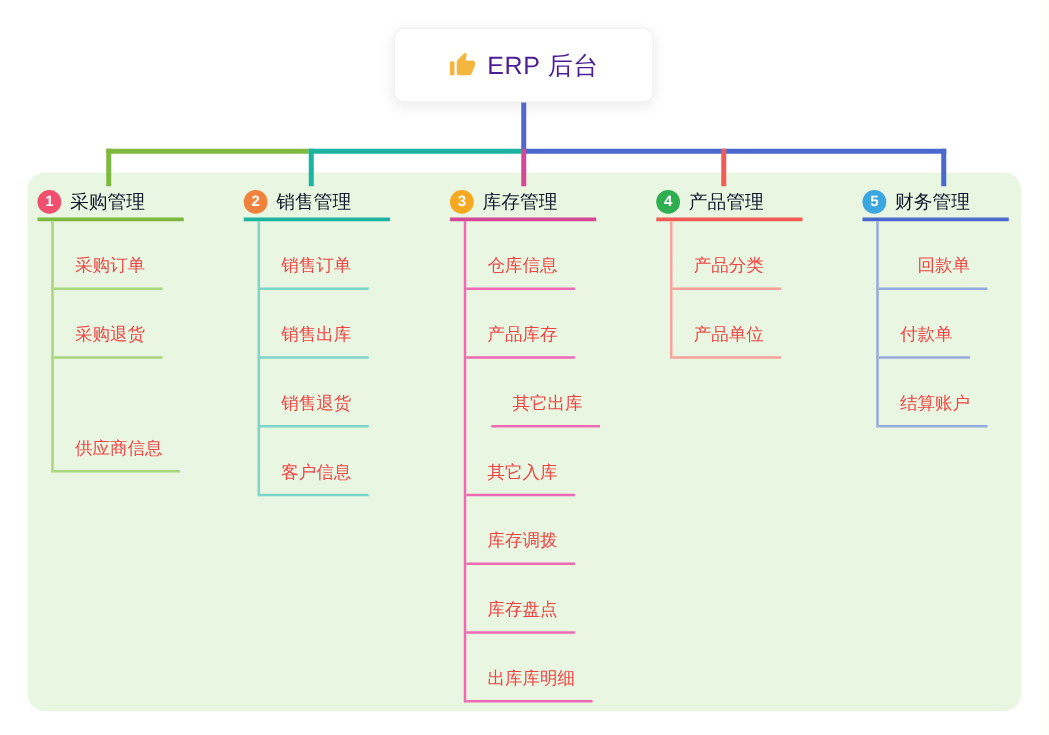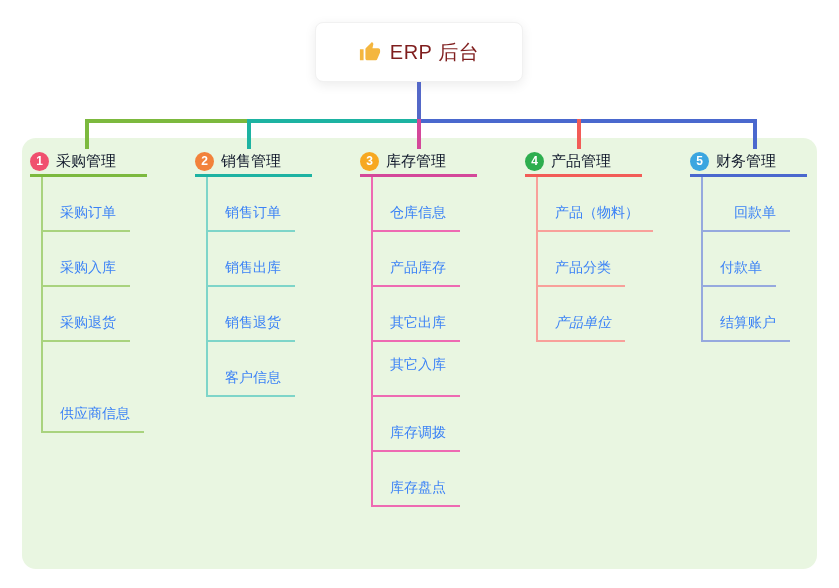--- a/index.html
+++ b/index.html
@@ -33,35 +33,35 @@
     width:19px;height:19px;border-radius:50%;flex:0 0 19px;
     display:flex;align-items:center;justify-content:center;
     color:#fff;font-size:12px;font-weight:bold;
   }
   .branch-label{font-size:15px;color:#0f172a;white-space:nowrap;}
   .children{margin-left:11px;border-left:2px solid;width:max-content;}
   .child{
     height:55px;box-sizing:border-box;width:max-content;
     display:flex;align-items:flex-end;
     padding:0 14px 8px 17px;border-bottom:2px solid;
-    font-size:14px;color:#3b82f6;white-space:nowrap;
+    font-size:14px;color:#ef4444;white-space:nowrap;
   }
 </style>
 </head>
 <body style="background: rgb(255, 255, 255);">
 
 <div class="stage">
 
   <div class="panel" style="background: rgb(233, 246, 225);"></div>
 
   <div class="root-card">
     <svg class="thumb-icon" viewBox="0 0 24 24" aria-hidden="true">
       <path d="M1 21h4V9H1v12zm22-11c0-1.1-.9-2-2-2h-6.31l.95-4.57.03-.32c0-.41-.17-.79-.44-1.06L14.17 1 7.58 7.59C7.22 7.95 7 8.45 7 9v10c0 1.1.9 2 2 2h9c.83 0 1.54-.5 1.84-1.22l3.02-7.05c.09-.23.14-.47.14-.73v-2z" fill="#f4b63f"></path>
     </svg>
-    <span class="root-title" style="color: #7f1d1d;">ERP 后台</span>
+    <span class="root-title" style="color: #4c1d95;">ERP 后台</span>
   </div>
 
   <div id="connector-layer">
       <div class="line" style="left: 417px; top: 82px; width: 4px; height: 41px; background: rgb(84, 104, 200);"></div>
       <div class="line" style="left: 85px; top: 119px; width: 162px; height: 4px; background: rgb(124, 185, 62);"></div>
       <div class="line" style="left: 247px; top: 119px; width: 172px; height: 4px; background: rgb(29, 179, 162);"></div>
       <div class="line" style="left: 419px; top: 119px; width: 338px; height: 4px; background: rgb(74, 104, 206);"></div>
       <div class="line" style="left: 85px; top: 119px; width: 4px; height: 30px; background: rgb(124, 185, 62);"></div>
       <div class="line" style="left: 247px; top: 119px; width: 4px; height: 30px; background: rgb(29, 179, 162);"></div>
       <div class="line" style="left: 417px; top: 119px; width: 4px; height: 30px; background: rgb(212, 72, 154);"></div>
@@ -70,23 +70,20 @@
     </div>
   <div id="branch-layer">
       <div class="branch" style="left: 30px;">
         <div class="branch-header" style="border-bottom-color: rgb(124, 185, 62);">
           <span class="badge" style="background: rgb(240, 80, 110);">1</span>
           <span class="branch-label">采购管理</span>
         </div>
         <div class="children" style="border-left-color: rgb(169, 211, 126);">
           <div class="child" style="border-bottom-color: rgb(169, 211, 126);">
             <span>采购订单</span>
-          </div>
-          <div class="child" style="border-bottom-color: rgb(169, 211, 126);">
-            <span>采购入库</span>
           </div>
           <div class="child" style="border-bottom-color: rgb(169, 211, 126);">
             <span>采购退货</span>
           </div>
           <div class="child" style="border-bottom-color: rgb(169, 211, 126); margin-top: 36px;">
             <span>供应商信息</span>
           </div>
         </div>
       </div>
       <div class="branch" style="left: 195px;">
@@ -114,47 +111,47 @@
           <span class="badge" style="background: rgb(247, 168, 33);">3</span>
           <span class="branch-label">库存管理</span>
         </div>
         <div class="children" style="border-left-color: rgb(238, 106, 178);">
           <div class="child" style="border-bottom-color: rgb(238, 106, 178);">
             <span>仓库信息</span>
           </div>
           <div class="child" style="border-bottom-color: rgb(238, 106, 178);">
             <span>产品库存</span>
           </div>
-          <div class="child" style="border-bottom-color: rgb(238, 106, 178);">
+          <div class="child" style="border-bottom-color: rgb(238, 106, 178); margin-left: 20px;">
             <span>其它出库</span>
           </div>
-          <div class="child" style="border-bottom-color: rgb(238, 106, 178); align-items: center;">
+          <div class="child" style="border-bottom-color: rgb(238, 106, 178);">
             <span>其它入库</span>
           </div>
           <div class="child" style="border-bottom-color: rgb(238, 106, 178);">
             <span>库存调拨</span>
           </div>
           <div class="child" style="border-bottom-color: rgb(238, 106, 178); text-align: center;">
             <span>库存盘点</span>
+          </div>
+          <div class="child" style="border-bottom-color: rgb(238, 106, 178);">
+            <span>出库库明细</span>
           </div>
         </div>
       </div>
       <div class="branch" style="left: 525px;">
         <div class="branch-header" style="border-bottom-color: rgb(242, 92, 87);">
           <span class="badge" style="background: rgb(46, 174, 79);">4</span>
           <span class="branch-label">产品管理</span>
         </div>
         <div class="children" style="border-left-color: rgb(248, 160, 154);">
           <div class="child" style="border-bottom-color: rgb(248, 160, 154);">
-            <span>产品（物料）</span>
+            <span>产品分类</span>
           </div>
           <div class="child" style="border-bottom-color: rgb(248, 160, 154);">
-            <span>产品分类</span>
-          </div>
-          <div class="child" style="border-bottom-color: rgb(248, 160, 154); font-style: italic;">
             <span>产品单位</span>
           </div>
         </div>
       </div>
       <div class="branch" style="left: 690px;">
         <div class="branch-header" style="border-bottom-color: rgb(74, 104, 206);">
           <span class="badge" style="background: rgb(59, 166, 224);">5</span>
           <span class="branch-label">财务管理</span>
         </div>
         <div class="children" style="border-left-color: rgb(150, 169, 222);">

